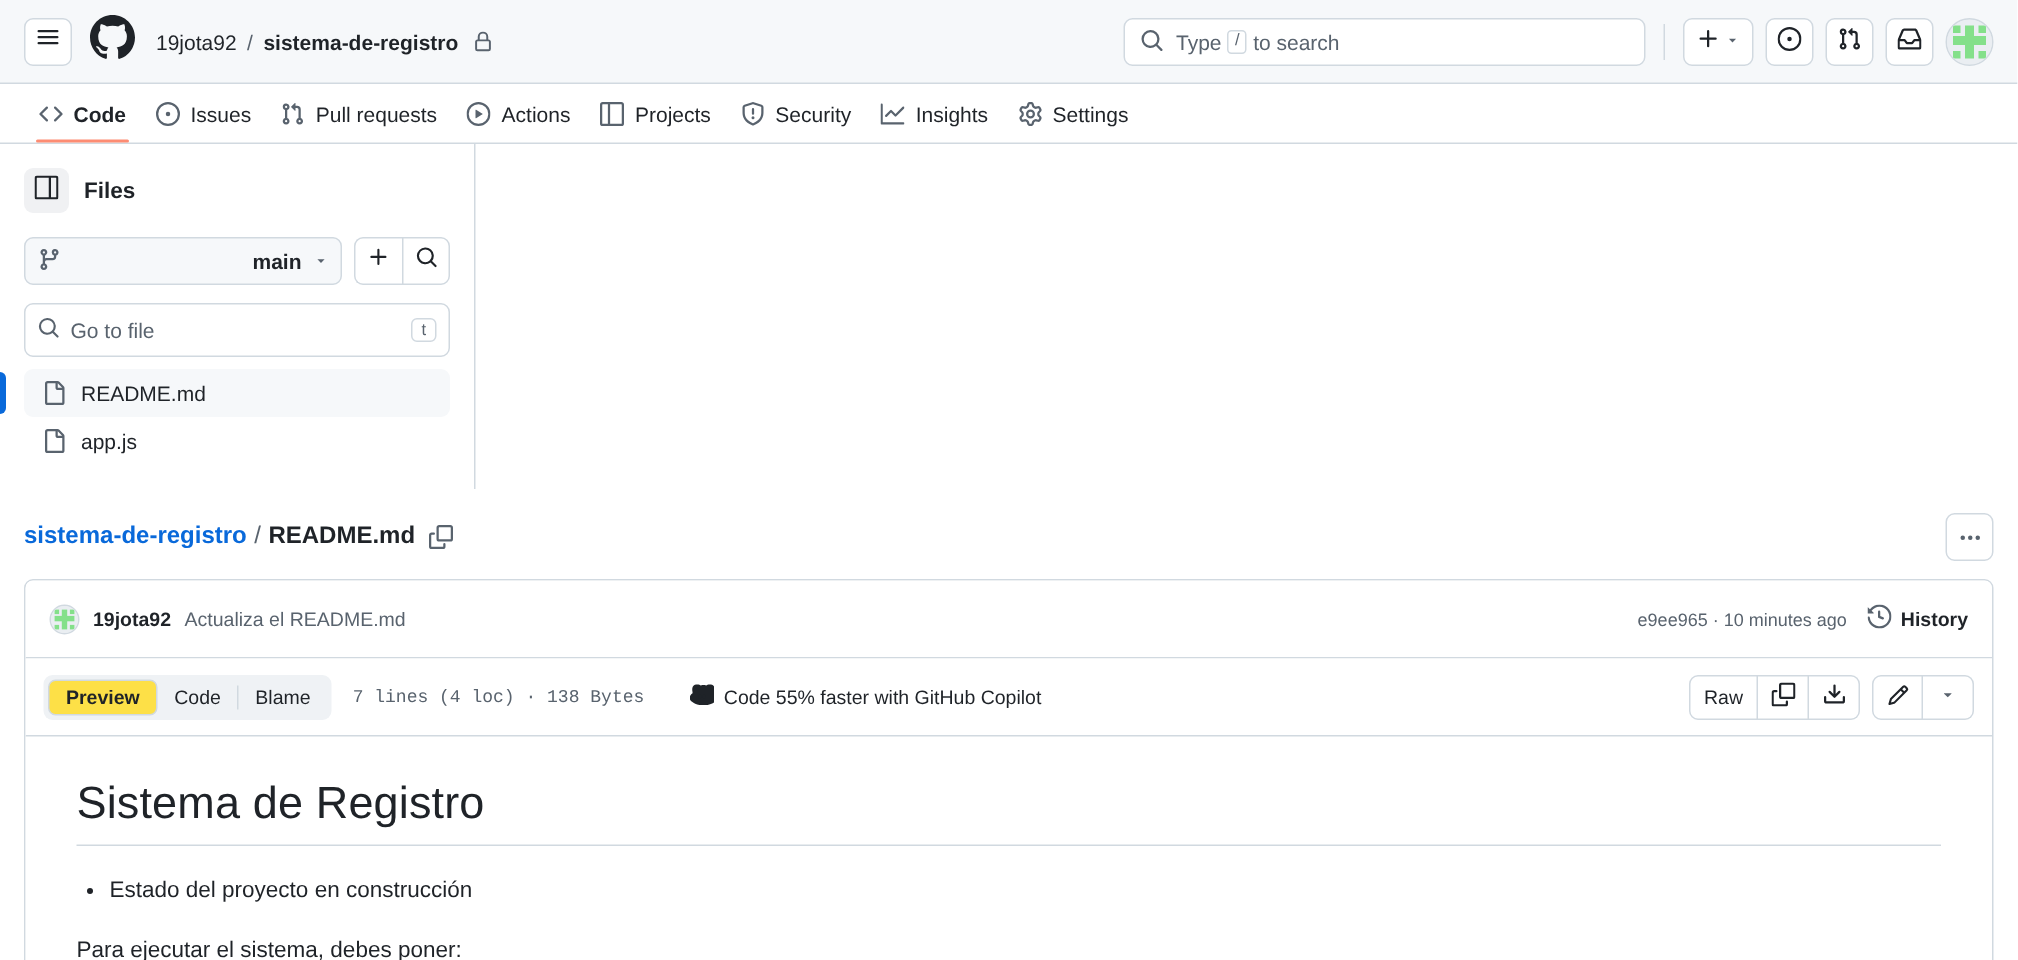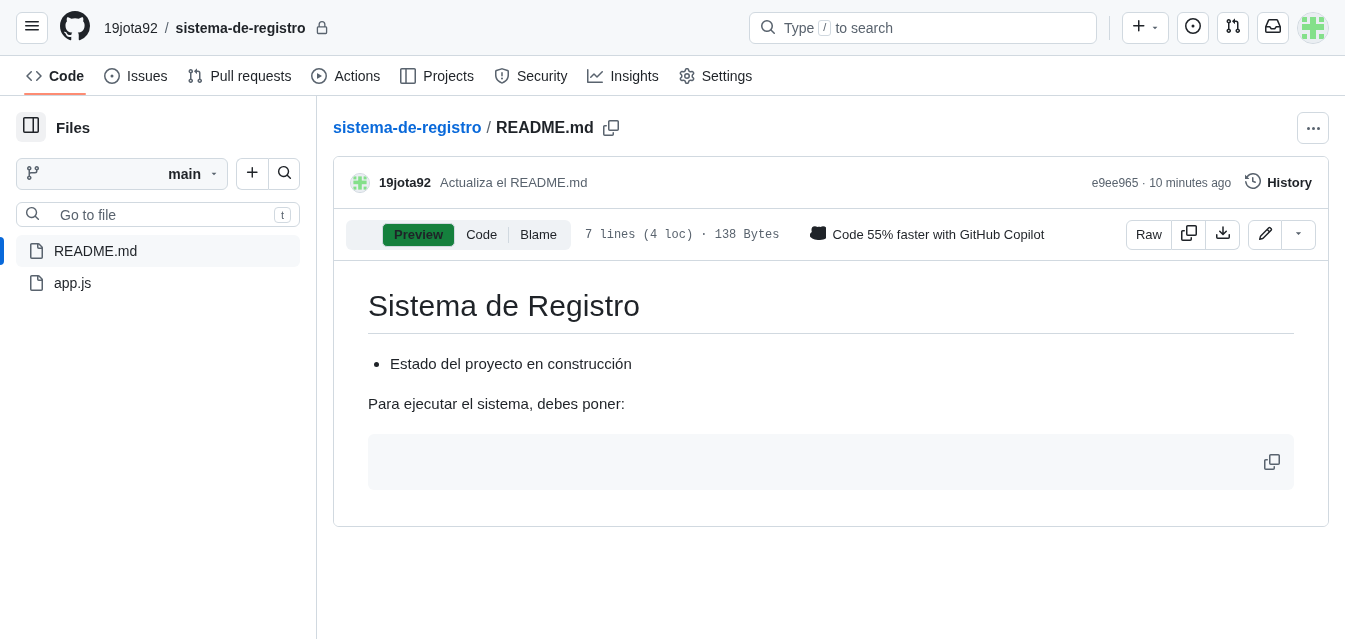--- a/index.html
+++ b/index.html
@@ -83,21 +83,21 @@
   }
   .nav-item.active { font-weight: 600; }
   .nav-item.active::after {
     content: ""; position: absolute;
     left: 8px; right: 8px; bottom: 0; height: 2px;
     background: #fd8c73; border-radius: 6px;
   }
   .nav-icon { display: flex; align-items: center; color: #59636e; }
 
   
-  .layout { display: flex; height: calc(640px - 97px); }
+  .layout { display: flex; height: calc(640px - 97px); flex-direction: column; }
 
   
   .sidebar {
     width: 317px; flex: none;
     border-right: 1px solid #d1d9e0;
     padding: 16px;
     background: #ffffff;
   }
   .files-head {
     display: flex; align-items: center; gap: 10px;
@@ -124,25 +124,25 @@
   .btn-group .sq {
     width: 32px; height: 32px;
     border: 1px solid #d1d9e0;
     background: #ffffff;
     display: flex; align-items: center; justify-content: center;
   }
   .btn-group .sq:first-child { border-radius: 6px 0 0 6px; border-right: none; }
   .btn-group .sq:last-child { border-radius: 0 6px 6px 0; }
 
   .gotofile {
-    height: 25px;
+    height: 36px;
     border: 1px solid #d1d9e0; border-radius: 6px;
     background: #ffffff;
     display: flex; align-items: center;
-    padding: 0 8px; gap: 20px;
+    padding: 0 8px; gap: 7px;
     font-size: 14px; color: #59636e;
     margin-bottom: 8px;
   }
   .gotofile .gf-label { flex: 1; }
   .kbd-t {
     border: 1px solid #d1d9e0; border-radius: 4px;
     font-size: 11px; padding: 1px 6px; color: #59636e;
   }
 
   .file-list { list-style: none; }
@@ -230,23 +230,22 @@
     display: flex; align-items: center;
     background: #eff2f5; border-radius: 6px;
     padding: 3px; height: 30px;
   }
   .tab {
     font-size: 13px; padding: 0 11px; height: 24px;
     display: flex; align-items: center; border-radius: 5px;
     color: #1f2328;
   }
   .tab.active {
-    background: #15803d; font-weight: 600;
+    background: #fde047; font-weight: 600;
     border: 1px solid #d1d9e0;
-    margin-left: 33px;
   }
   .tab-sep { width: 1px; height: 16px; background: #d1d9e0; }
   .file-meta {
     font-family: "Liberation Mono", monospace;
     font-size: 12px; color: #59636e;
     margin-left: 14px;
   }
   .copilot-hint {
     display: flex; align-items: center; gap: 7px;
     font-size: 13px; color: #1f2328;

